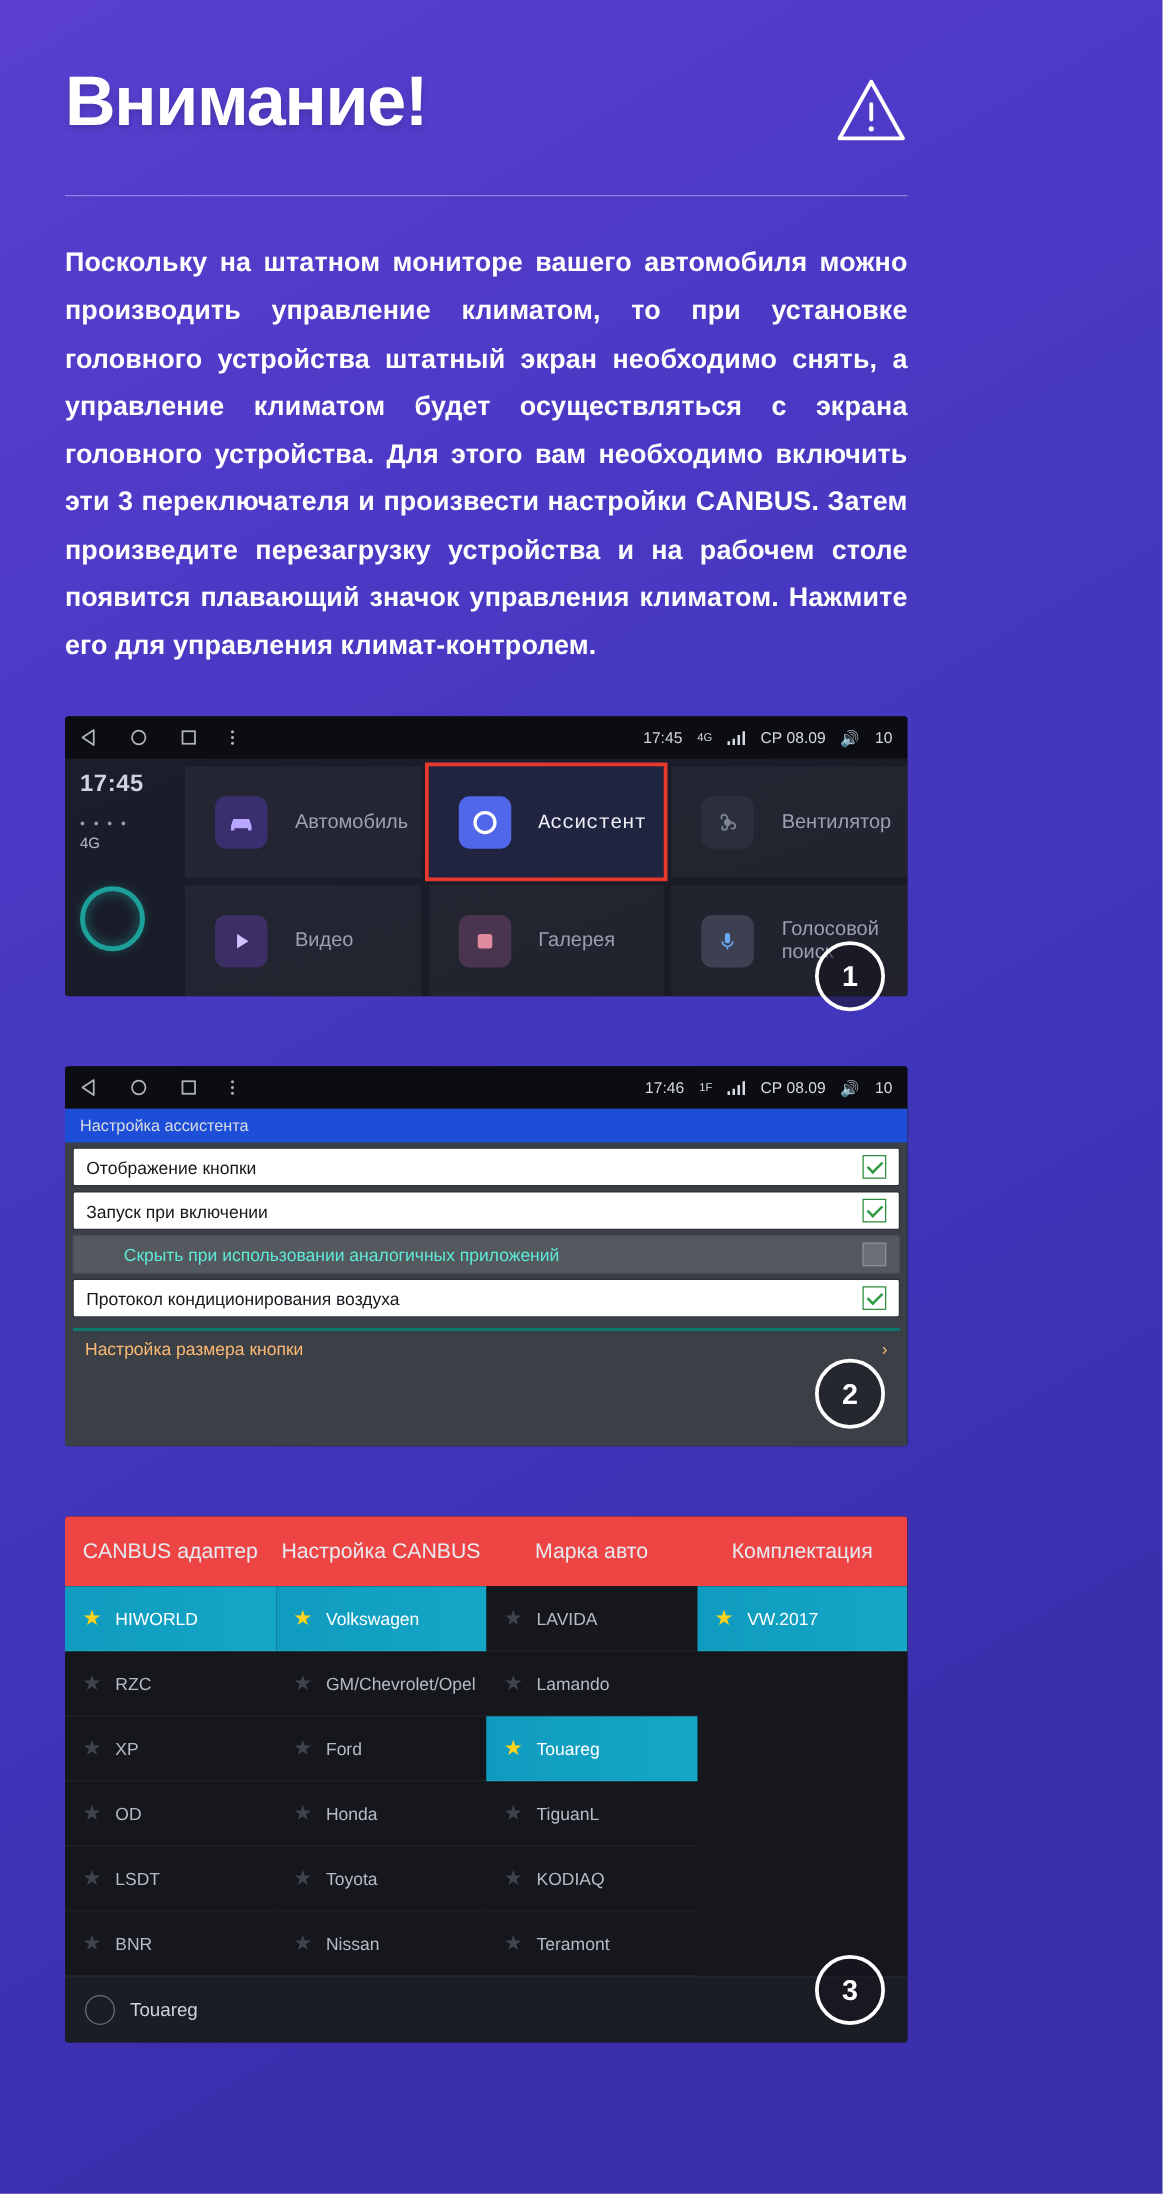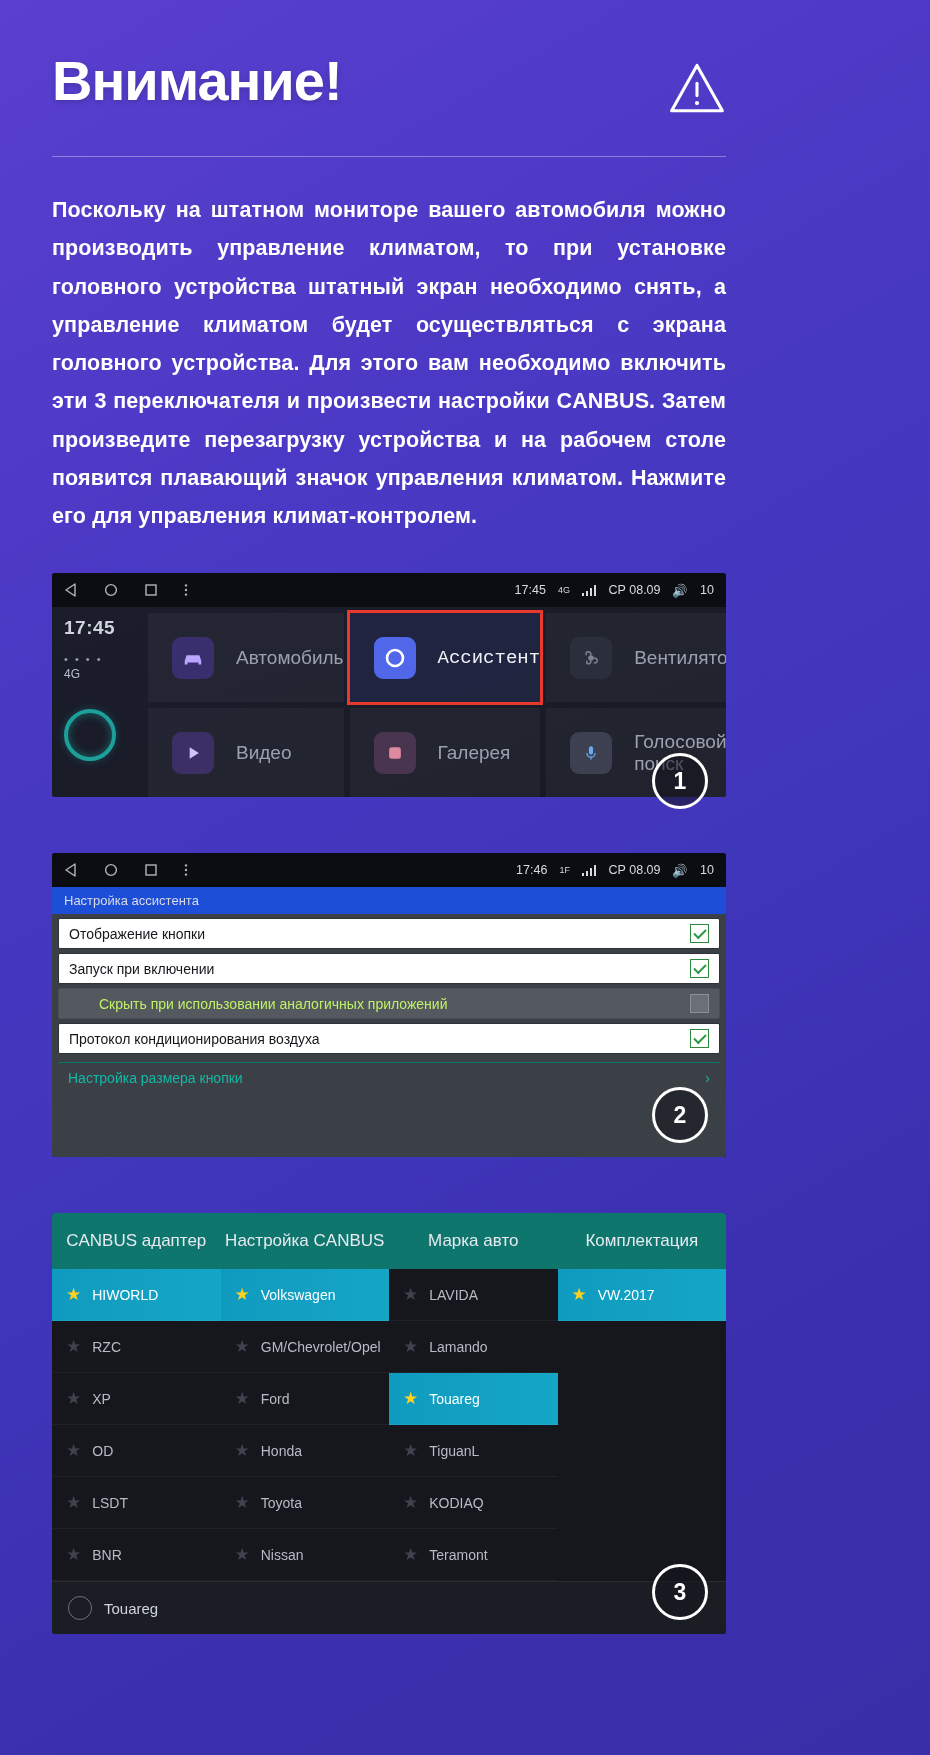--- a/index.html
+++ b/index.html
@@ -51,52 +51,52 @@
   
   .s1{height:190px;background:linear-gradient(160deg,#1b1d2b 0%,#191b27 60%,#171925 100%);display:flex;position:relative;}
   .s1-left{width:96px;flex:none;padding:10px 0 0 12px;box-sizing:border-box;color:#cfd3dd;}
   .s1-time{font-size:19px;font-weight:600;letter-spacing:.5px;}
   .s1-net{font-size:11px;margin-top:14px;color:#9aa0af;letter-spacing:2px;}
   .s1-4g{font-size:12px;color:#b9bfcd;margin-top:2px;}
   .ring{width:44px;height:44px;border-radius:50%;border:4px solid #1ea8a0;margin-top:28px;opacity:.95;
         box-shadow:0 0 10px rgba(30,168,160,.55) inset,0 0 8px rgba(30,168,160,.35);}
   .s1-grid{flex:1;display:grid;grid-template-columns:repeat(3,1fr);grid-template-rows:repeat(2,1fr);gap:6px;padding:6px 0 0 0;}
   .tile{background:rgba(255,255,255,.045);display:flex;align-items:center;padding-left:24px;box-sizing:border-box;
-        color:#9aa1b0;font-size:19px;gap:22px;}
+        color:#9aa1b0;font-size:16px;gap:22px;}
   .tile.sel{outline:3px solid #e8392f;background:rgba(60,80,180,.18);z-index:3;}
   .tile-ico{width:42px;height:42px;border-radius:9px;flex:none;display:flex;align-items:center;justify-content:center;}
   .ico-car{background:#3a2f6e;}
   .ico-assist{background:#4f67e8;}
   .ico-fan{background:#2b2f3c;}
   .ico-video{background:#3b2f66;}
   .ico-gal{background:#4a3550;}
   .ico-mic{background:#3c4050;}
   .tile.sel .tile-label{color:#f0f2f7;font-family:Liberation Mono, monospace;}
   .badge{
     position:absolute;width:50px;height:50px;border-radius:50%;border:3px solid #fff;background:rgba(20,20,30,.55);
     display:flex;align-items:center;justify-content:center;font-size:23px;font-weight:bold;color:#fff;right:18px;z-index:6;
   }
 
   
   .s2-body{background:#3b3f46;padding:0 0 18px 0;}
   .s2-head{background:#1d4ed8;color:#d9dce2;font-size:13px;padding:6px 12px;}
   .row{display:flex;align-items:center;justify-content:space-between;padding:0 10px;height:31px;box-sizing:border-box;
        font-size:14px;margin:4px 6px;border-radius:2px;}
   .row.light{background:#fff;color:#15171c;border:1px solid #2f3238;}
-  .row.dark{background:#54585f;color:#bef264;border:1px solid #4a4e55;padding-left:40px;}
+  .row.dark{background:#54585f;color:#5eead4;border:1px solid #4a4e55;padding-left:40px;}
   .chk{width:17px;height:17px;border:1.5px solid #9aa0aa;background:#fff;display:flex;align-items:center;justify-content:center;}
   .chk.on{border-color:#2e8b3d;}
   .chk.on:after{content:"";width:10px;height:5px;border-left:2.5px solid #2e9a44;border-bottom:2.5px solid #2e9a44;
                 transform:rotate(-45deg);margin-top:-2px;}
   .chk.empty{background:#6b6f77;border-color:#8a8f98;}
-  .row.plain{background:transparent;border:none;color:#14b8a6;border-top:1px solid #0f766e;margin:8px 6px 0;align-items:center;}
+  .row.plain{background:transparent;border:none;color:#fdba74;border-top:3px solid #0f766e;margin:8px 6px 0;align-items:center;}
 
   
   .s3{background:#0f1116;padding:0 0 0 0;}
-  .cols-head{display:grid;grid-template-columns:repeat(4,1fr);background:#0f766e;color:#e7eaf0;font-size:17px;}
+  .cols-head{display:grid;grid-template-columns:repeat(4,1fr);background:#ef4444;color:#e7eaf0;font-size:17px;}
   .cols-head div{padding:18px 0;text-align:center;}
   .cols{display:grid;grid-template-columns:repeat(4,1fr);background:#15171d;}
   .col{display:flex;flex-direction:column;}
   .item{height:52px;display:flex;align-items:center;gap:11px;padding-left:14px;box-sizing:border-box;
         font-size:14px;color:#b6bbc6;border-bottom:1px solid rgba(255,255,255,.05);}
   .item.on{background:linear-gradient(90deg,#0f9bbf,#15a6c6);color:#fff;}
   .star{font-size:17px;color:#3e434e;line-height:1;}
   .item.on .star{color:#ffd21e;}
   .s3-foot{display:flex;align-items:center;gap:12px;height:52px;padding-left:16px;background:#1b1d24;color:#cfd3dc;font-size:15px;
            border-top:1px solid rgba(255,255,255,.07);}

